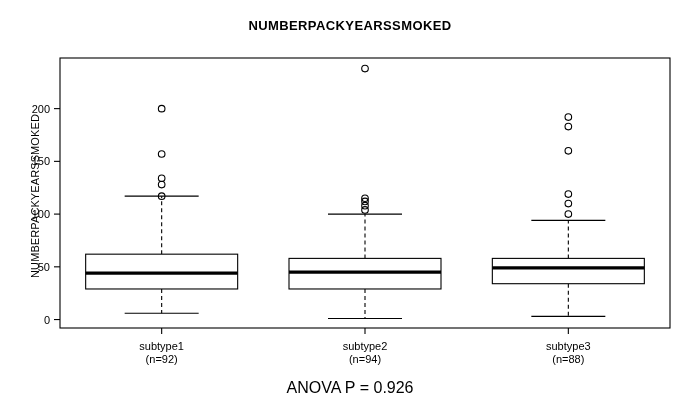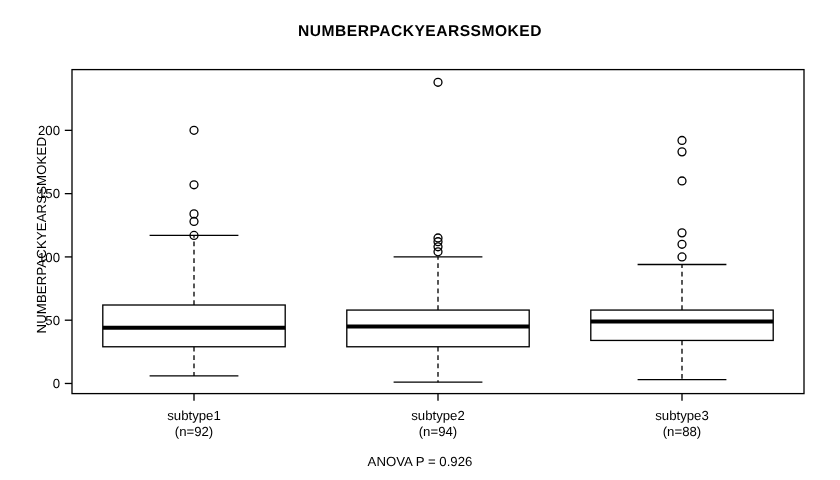--- a/index.html
+++ b/index.html
@@ -43,21 +43,21 @@
     transform-origin: center center;
     white-space: nowrap;
     letter-spacing: 0.1px;
   }
   .footer-note {
     position: absolute;
     left: 0;
     top: 379px;
     width: 700px;
     text-align: center;
-    font-size: 11px;
+    font-size: 16px;
   }
   svg#chart {
     position: absolute;
     left: 0;
     top: 0;
   }
   .tick-label {
     font-family: "Liberation Sans", sans-serif;
     font-size: 11px;
     fill: #000000;

